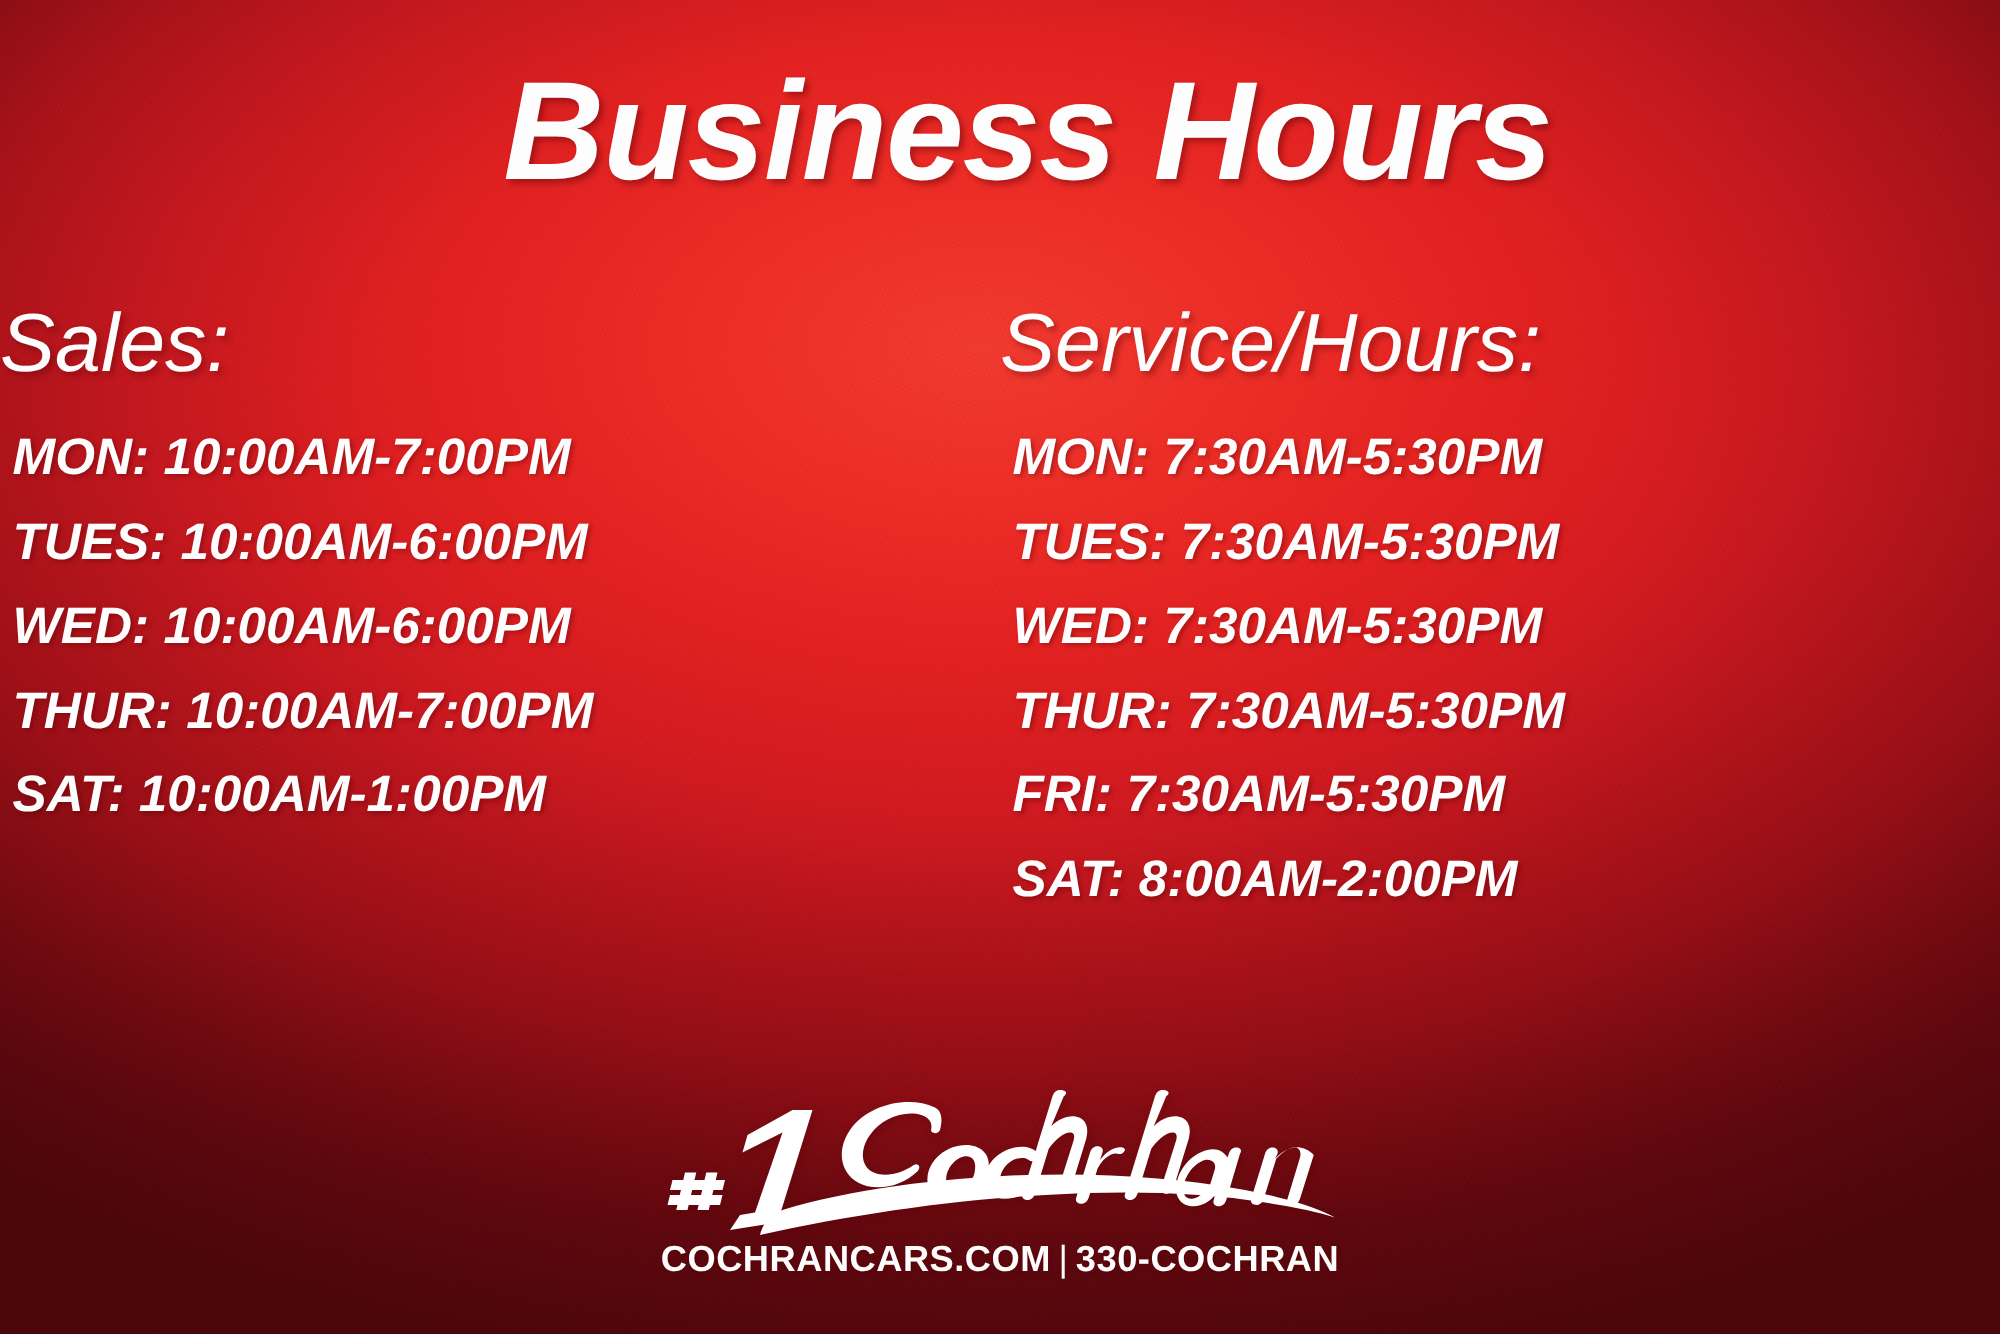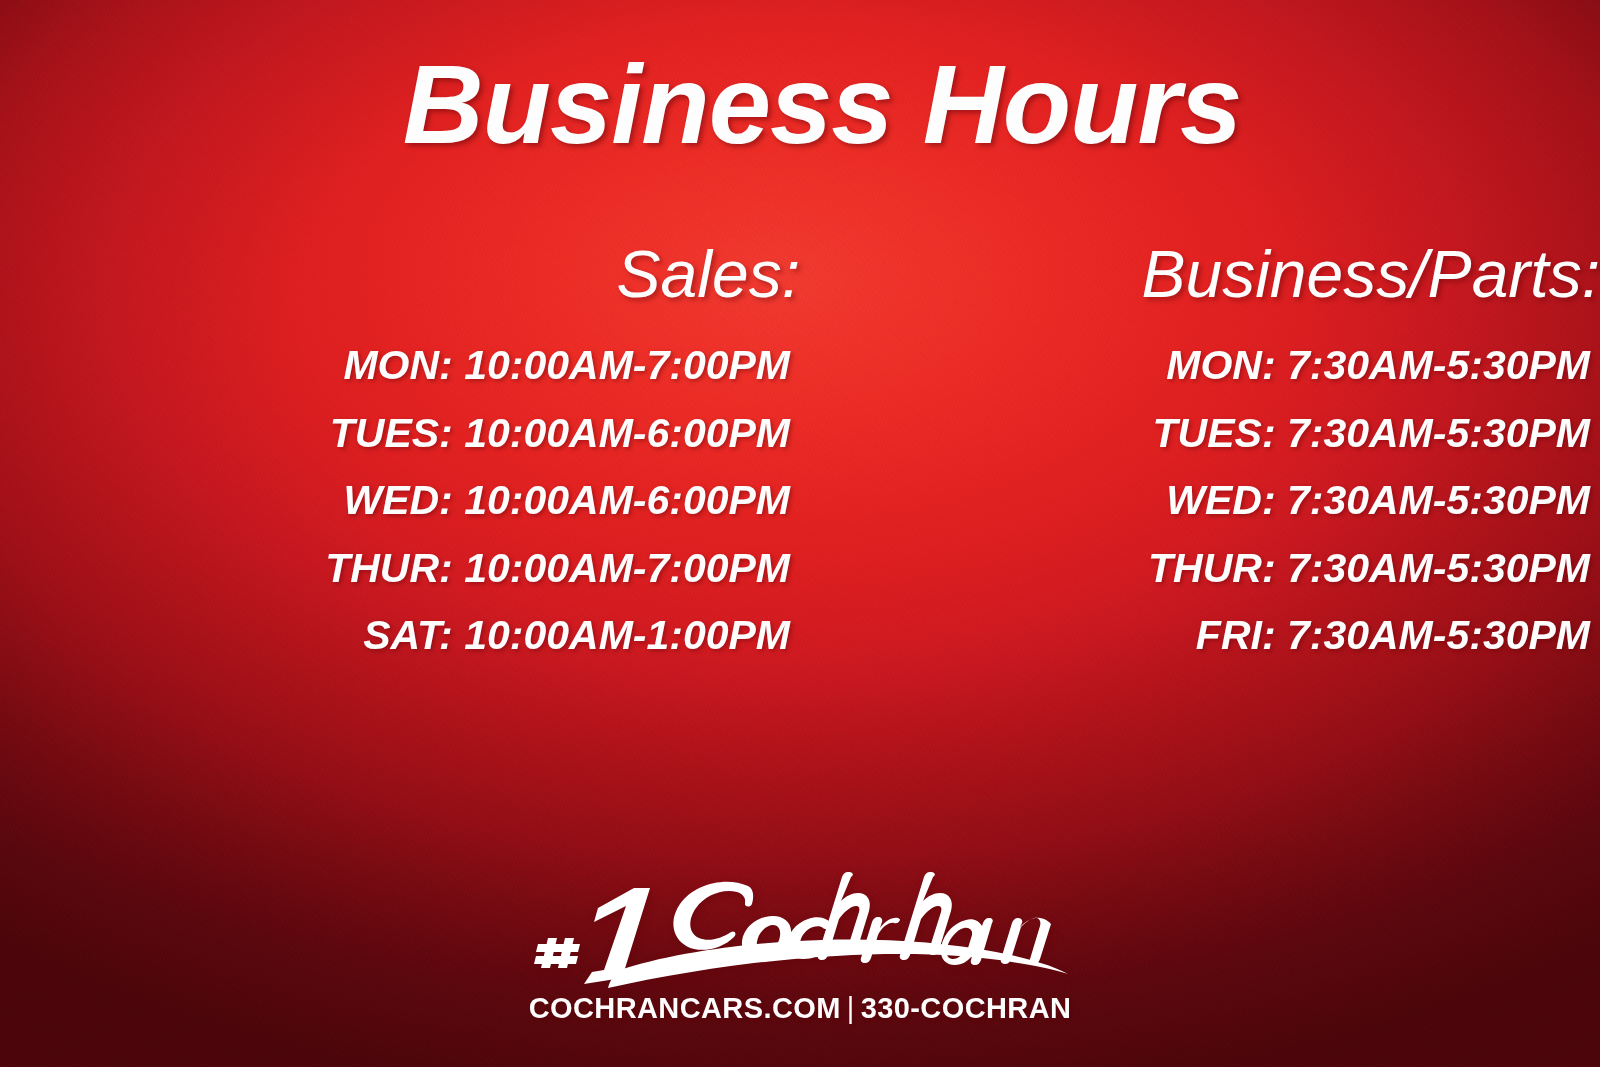--- a/index.html
+++ b/index.html
@@ -68,21 +68,21 @@
 
   .columns {
     position: absolute;
     top: 236px;
     left: 0;
     width: 100%;
     display: flex;
   }
   .col {
     flex: 1 1 50%;
-    text-align: right;
+    text-align: left;
   }
   .col-head {
     font-size: 66px;
     font-weight: 400;
     font-style: italic;
     line-height: 1.18;
     margin-bottom: 18px;
     text-shadow: 3px 3px 5px rgba(90,0,6,.40);
   }
   .hours-list {
@@ -161,41 +161,45 @@
             <span class="time">10:00AM-7:00PM</span>
           </li>
           <li class="hours-row">
             <span class="day">SAT:</span>
             <span class="time">10:00AM-1:00PM</span>
           </li>
         </ul>
       </div>
 
       <div class="col">
-        <div class="col-head">Business/Parts:</div>
+        <div class="col-head">Service/Hours:</div>
         <ul class="hours-list">
           <li class="hours-row">
             <span class="day">MON:</span>
             <span class="time">7:30AM-5:30PM</span>
           </li>
           <li class="hours-row">
             <span class="day">TUES:</span>
             <span class="time">7:30AM-5:30PM</span>
           </li>
           <li class="hours-row">
             <span class="day">WED:</span>
             <span class="time">7:30AM-5:30PM</span>
           </li>
           <li class="hours-row">
             <span class="day">THUR:</span>
             <span class="time">7:30AM-5:30PM</span>
           </li>
           <li class="hours-row">
             <span class="day">FRI:</span>
             <span class="time">7:30AM-5:30PM</span>
+          </li>
+          <li class="hours-row">
+            <span class="day">SAT:</span>
+            <span class="time">8:00AM-2:00PM</span>
           </li>
         </ul>
       </div>
 
     </div>
 
     <div class="brand">
 
       <svg class="brand-logo" viewBox="0 0 540 140" xmlns="http://www.w3.org/2000/svg">
 

